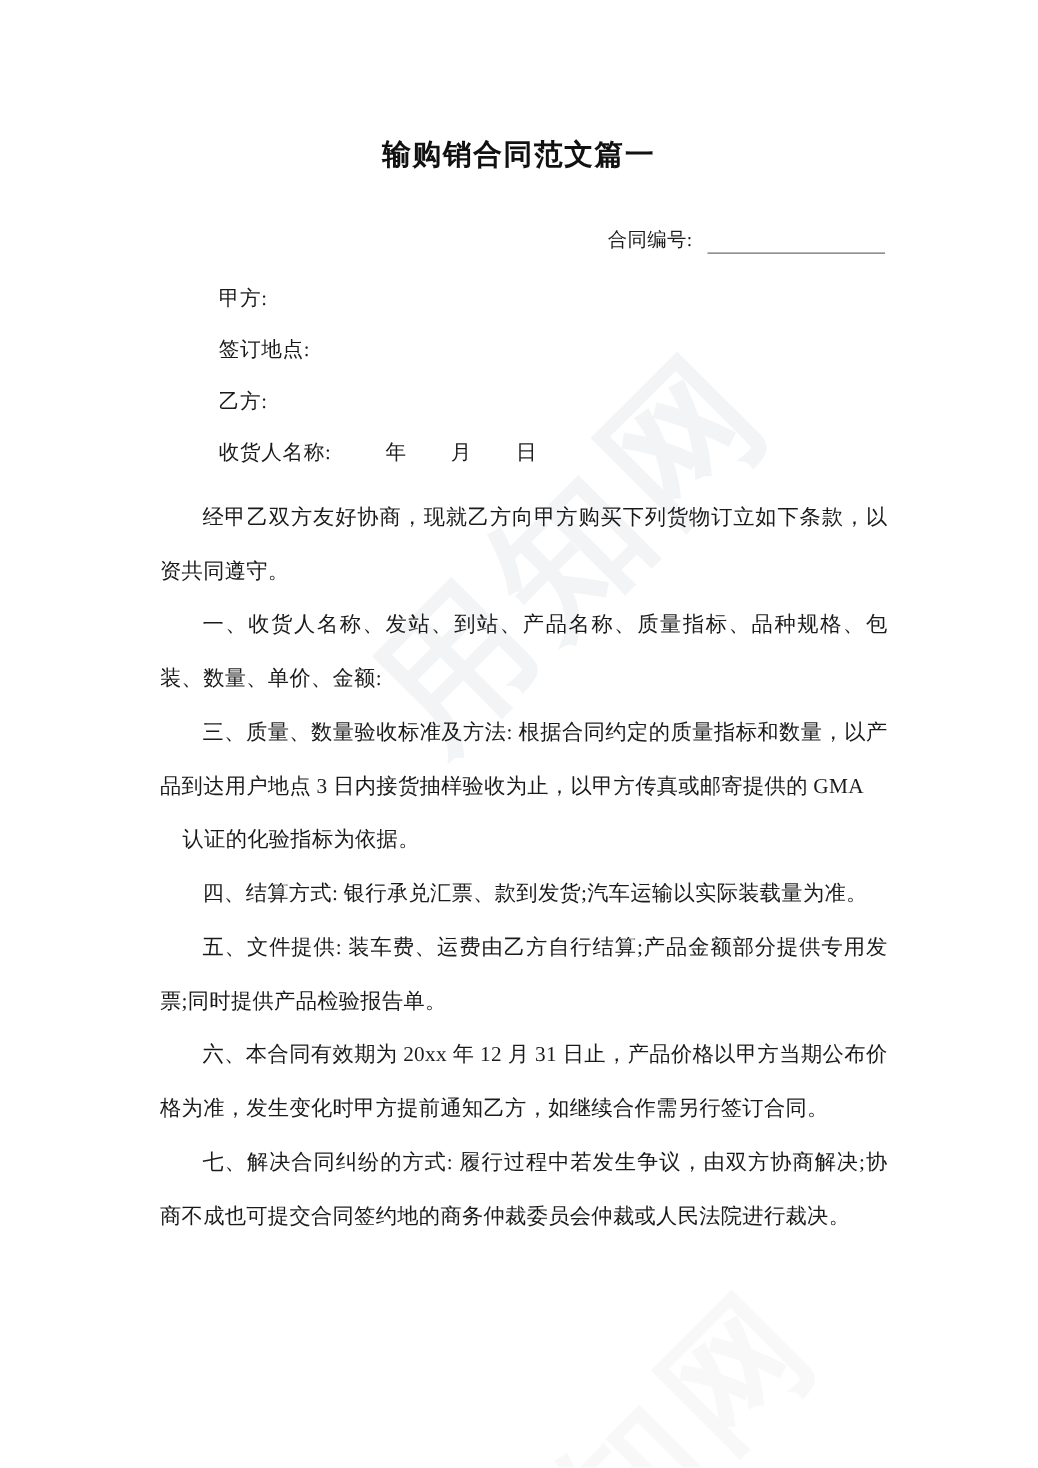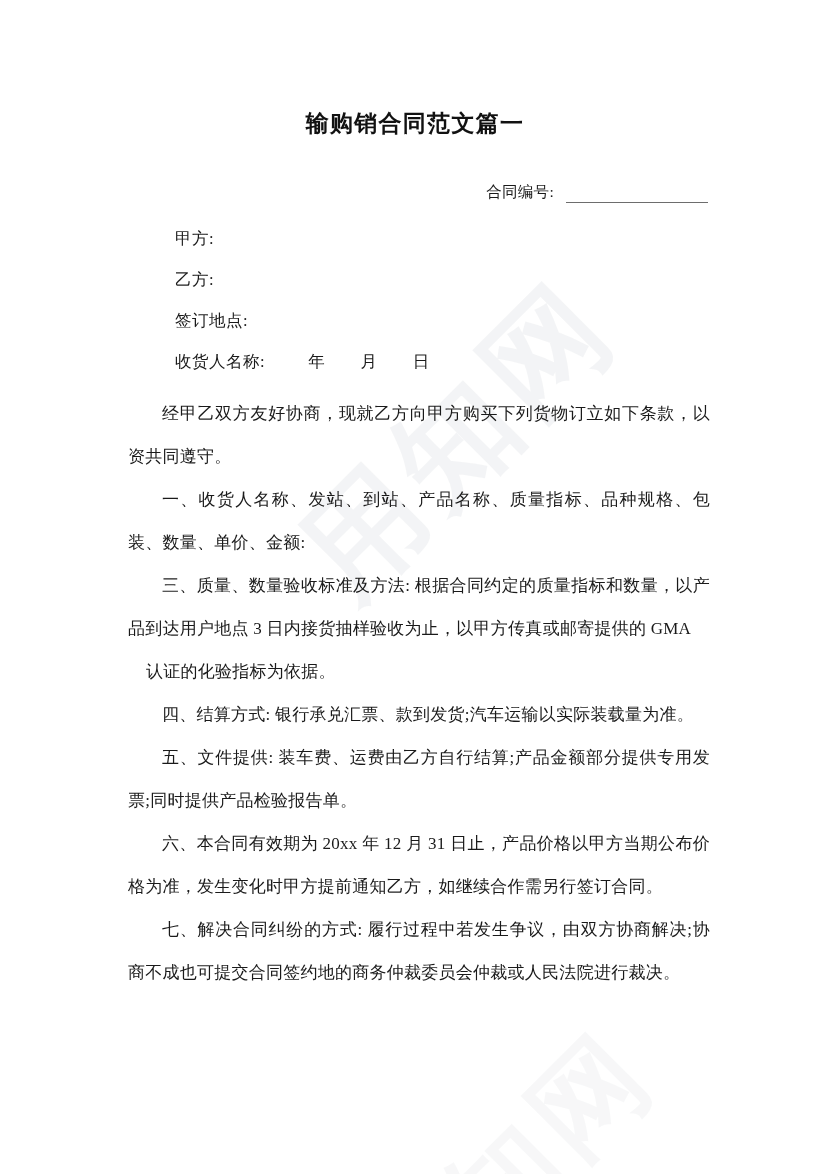--- a/index.html
+++ b/index.html
@@ -142,24 +142,24 @@
     <div class="contract-no-row">
       <span class="contract-no-label">合同编号:</span>
       <span class="contract-no-blank"></span>
     </div>
 
     <div class="field-list">
       <div class="field-line">
         <span>甲方:</span>
       </div>
       <div class="field-line">
-        <span>乙方:</span>
+        <span>签订地点:</span>
       </div>
       <div class="field-line">
-        <span>签订地点:</span>
+        <span>乙方:</span>
       </div>
       <div class="field-line">
         <span>收货人名称:</span>
         <span class="spacer-lg"></span>
         <span>年</span>
         <span class="spacer-sm"></span>
         <span>月</span>
         <span class="spacer-sm"></span>
         <span>日</span>
       </div>

